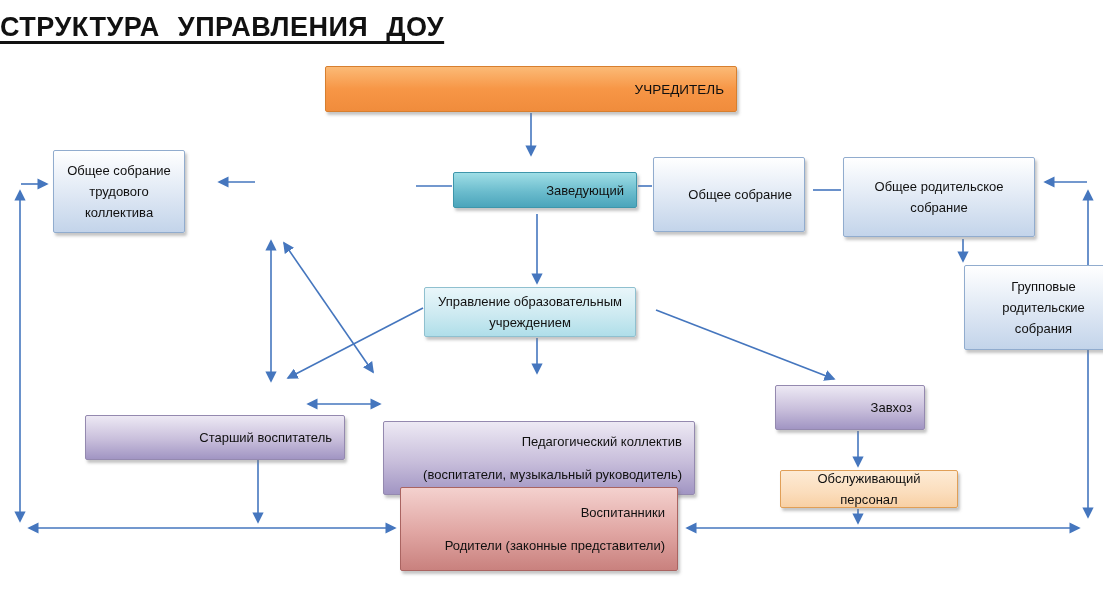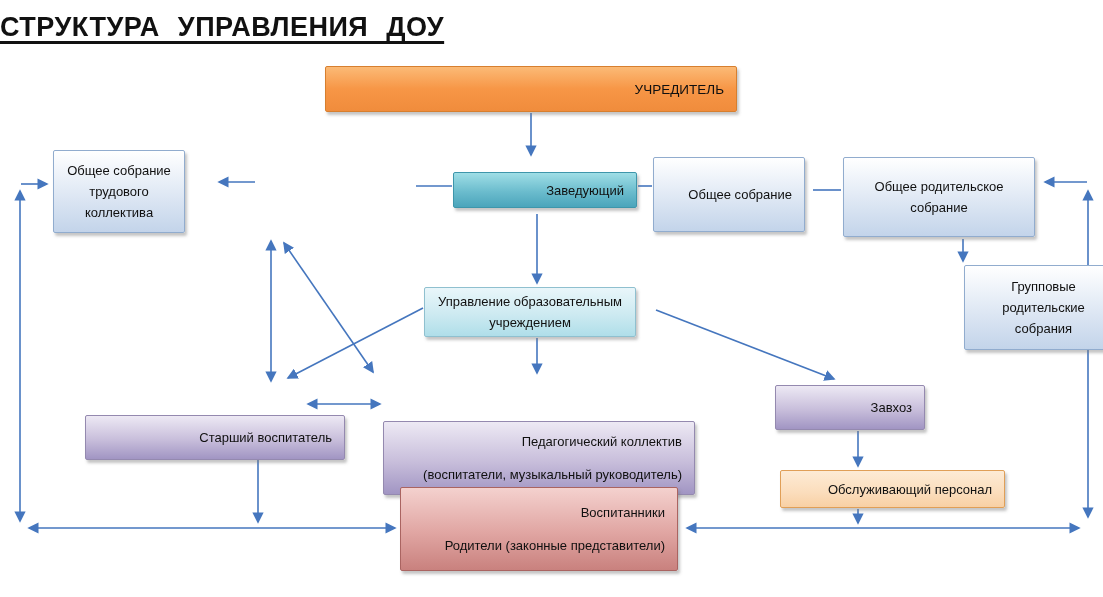--- a/index.html
+++ b/index.html
@@ -27,21 +27,21 @@
   #staff-meeting  {left:53px; top:150px;width:132px;height:83px;}
   #ped-council    {left:257px;top:158px;width:158px;height:80px;}
   #head           {left:453px;top:160px;width:184px;height:36px;margin-top:12px;}
   #general-meeting{left:653px;top:157px;width:152px;height:75px;}
   #parents-meeting{left:843px;top:157px;width:192px;height:80px;}
   #group-meetings {left:964px;top:265px;width:159px;height:85px;}
   #management     {left:424px;top:287px;width:212px;height:50px;}
   #senior-teacher {left:85px; top:371px;width:260px;height:45px;margin-top:44px;}
   #ped-staff      {left:383px;top:377px;width:312px;height:74px;margin-top:44px;}
   #zavhoz         {left:775px;top:385px;width:150px;height:45px;}
-  #service-staff  {left:780px;top:470px;width:225px;height:38px;}
+  #service-staff  {left:780px;top:470px;width:178px;height:38px;}
   #pupils         {left:400px;top:487px;width:278px;height:84px;}
 </style>
 </head>
 <body>
 
 <div class="stage">
 
   <div class="title">СТРУКТУРА УПРАВЛЕНИЯ ДОУ</div>
 
   <svg class="wires" viewBox="0 0 1103 597" xmlns="http://www.w3.org/2000/svg">

